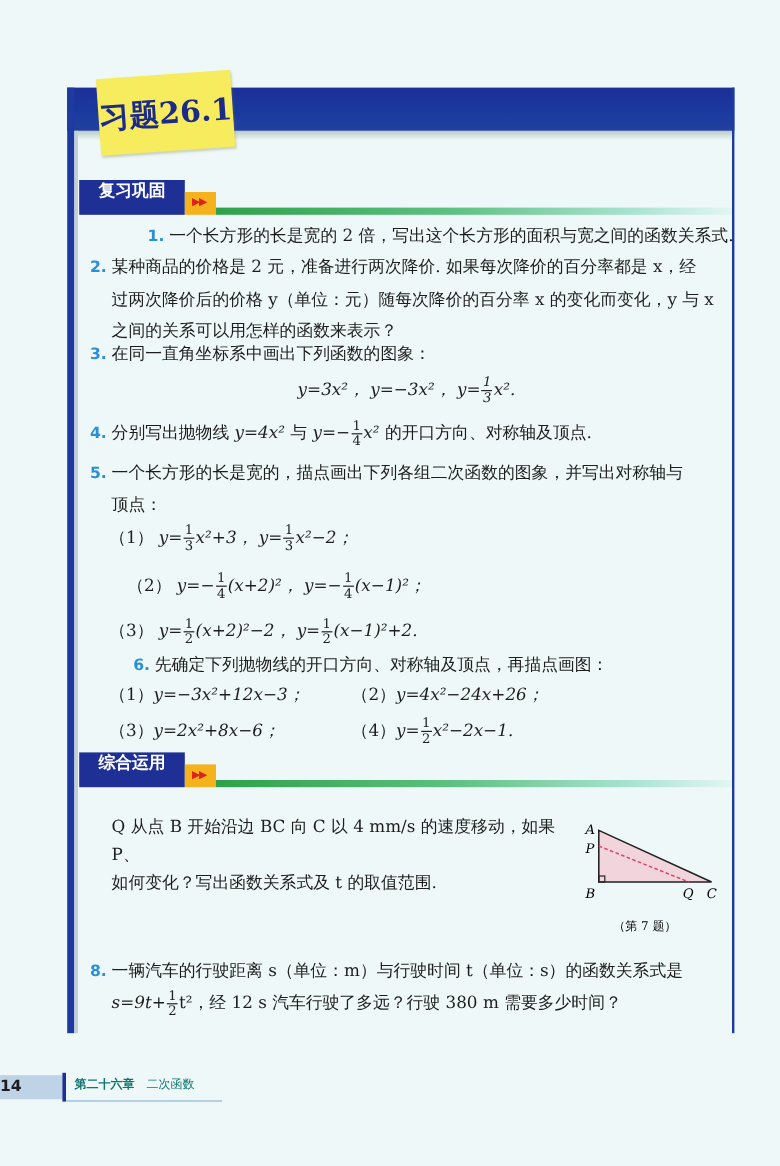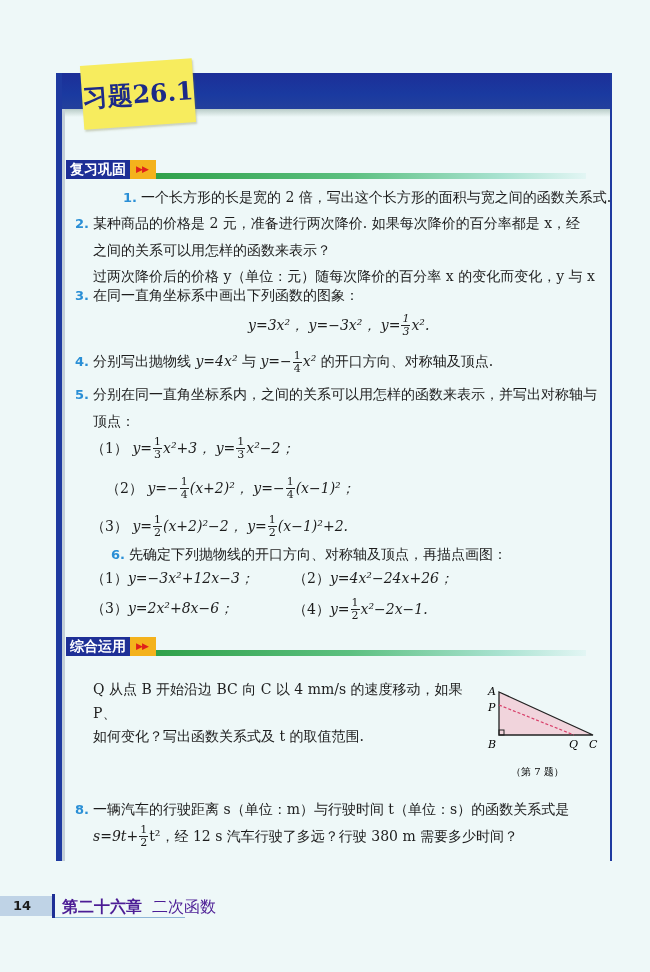--- a/index.html
+++ b/index.html
@@ -38,21 +38,21 @@
   }
   .sticky span {
     font-family:"DejaVu Serif", serif; font-weight:bold;
     font-size:25px; color:#1c2a88; letter-spacing:0px;
   }
   .section-head {
     position:absolute; left:66px; height:19px; display:flex; align-items:flex-end;
   }
   .sec-label {
     background:#1e2f96; color:#fff; font-family:"DejaVu Sans", sans-serif;
-    font-size:14px; font-weight:bold; height:19px; line-height:19px; padding:0 4px;
+    font-size:14px; font-weight:bold; height:29px; line-height:19px; padding:0 16px;
   }
   .sec-arrows {
     background:#f4b21c; color:#e0201a; font-size:9px; height:19px; line-height:19px;
     padding:0 8px 0 6px; letter-spacing:-1px; font-family:"DejaVu Sans", sans-serif;
   }
   .sec-bar {
     height:6px; width:430px;
     background:linear-gradient(90deg,#2fa14a 0%,#5cc080 45%,#a8e2d0 80%,rgba(200,240,235,0.3) 100%);
   }
   .q {
@@ -69,30 +69,30 @@
     margin:0 1px;
   }
   .frac .n { display:block; border-bottom:1px solid #222; padding:0 1px; }
   .frac .d { display:block; padding:0 1px; }
   .line { position:absolute; font-size:14px; white-space:nowrap; }
   .figure {
     position:absolute; left:485px; top:685px; width:120px; height:95px;
   }
   .footer-page {
     position:absolute; left:0; top:896px; width:52px; height:20px;
-    background:#bfd3e6; text-align:center; font-family:"DejaVu Sans", sans-serif;
+    background:#bfd3e6; text-align:left; font-family:"DejaVu Sans", sans-serif;
     font-weight:bold; font-size:13px; line-height:20px; padding-right:0;
   }
   .footer-page span { padding-right:8px; }
   .footer-divider {
     position:absolute; left:52px; top:894px; width:3px; height:24px; background:#1e2f96;
   }
   .footer-title {
-    position:absolute; left:62px; top:897px; font-size:16px; font-weight:bold;
-    font-family:"DejaVu Sans", sans-serif; color:#4c1d95;
+    position:absolute; left:62px; top:897px; font-size:10px; font-weight:bold;
+    font-family:"DejaVu Sans", sans-serif; color:#0f766e;
   }
   .footer-title .sub { font-weight:normal; font-family:"DejaVu Serif", serif; margin-left:10px; }
   .footer-underline {
     position:absolute; left:55px; top:917px; width:130px; height:1px; background:#8fb6d8;
   }
 </style>
 </head>
 <body>
 
 <div class="frame-top"></div>
@@ -110,43 +110,43 @@
   <div class="sec-arrows">▶▶</div>
   <div class="sec-bar"></div>
 </div>
 
 <div class="q" style="top:184px;margin-left:48px;">
   <span class="qnum">1.</span><span>一个长方形的长是宽的 2 倍，写出这个长方形的面积与宽之间的函数关系式.</span>
 </div>
 
 <div class="q" style="top:210px;">
   <div><span class="qnum">2.</span><span>某种商品的价格是 2 元，准备进行两次降价. 如果每次降价的百分率都是 x，经</span></div>
+  <div class="ind">过两次降价后的价格 y（单位：元）随每次降价的百分率 x 的变化而变化，y 与 x</div>
   <div class="ind">之间的关系可以用怎样的函数来表示？</div>
-  <div class="ind">过两次降价后的价格 y（单位：元）随每次降价的百分率 x 的变化而变化，y 与 x</div>
 </div>
 
 <div class="q" style="top:282px;">
   <span class="qnum">3.</span><span>在同一直角坐标系中画出下列函数的图象：</span>
 </div>
 <div class="line math" style="left:248px; top:313px;">
   <span>y=3x²，</span>
   <span>y=−3x²，</span>
   <span>y=</span><span class="frac"><span class="n">1</span><span class="d">3</span></span><span>x².</span>
 </div>
 
 <div class="q" style="top:348px;">
   <span class="qnum">4.</span><span>分别写出抛物线</span>
   <span class="math">y=4x²</span>
   <span>与</span>
   <span class="math">y=−</span><span class="frac"><span class="n">1</span><span class="d">4</span></span><span class="math">x²</span>
   <span>的开口方向、对称轴及顶点.</span>
 </div>
 
 <div class="q" style="top:381px;">
-  <div><span class="qnum">5.</span><span>分别在同一直角坐标系内，之间的关系可以用怎样的函数来表示，并写出对称轴与</span></div>
+  <div><span class="qnum">5.</span><span>一个长方形的长是宽的，描点画出下列各组二次函数的图象，并写出对称轴与</span></div>
   <div class="ind">顶点：</div>
 </div>
 <div class="line" style="left:91px; top:436px;">
   <span>（1）</span>
   <span class="math">y=</span><span class="frac"><span class="n">1</span><span class="d">3</span></span><span class="math">x²+3，</span>
   <span class="math">y=</span><span class="frac"><span class="n">1</span><span class="d">3</span></span><span class="math">x²−2；</span>
 </div>
 <div class="line" style="left:91px; top:476px;margin-left:15px;">
   <span>（2）</span>
   <span class="math">y=−</span><span class="frac"><span class="n">1</span><span class="d">4</span></span><span class="math">(x+2)²，</span>

